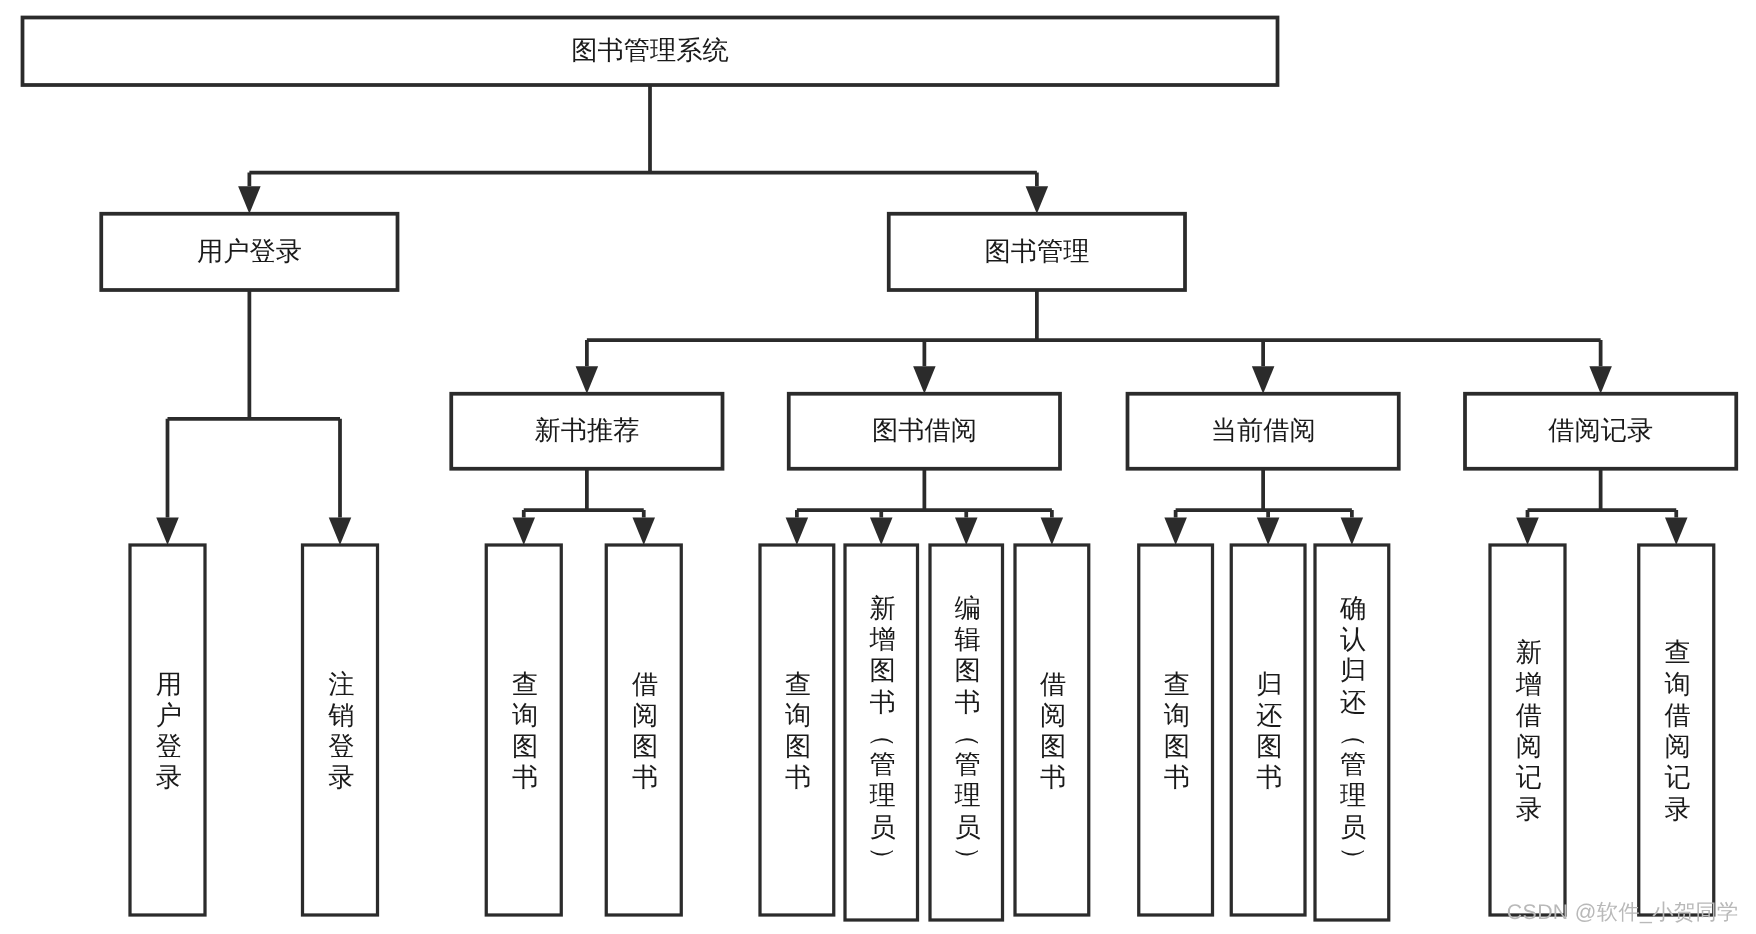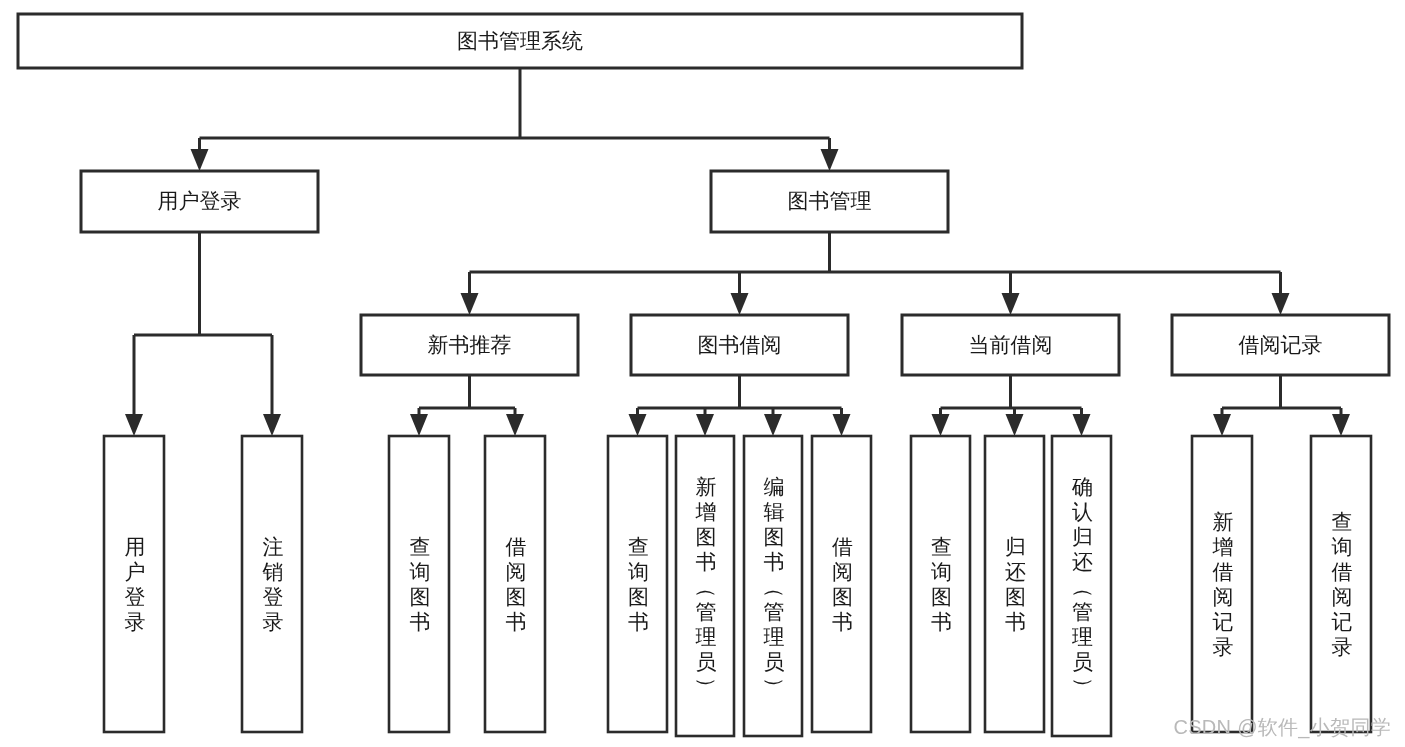--- a/index.html
+++ b/index.html
@@ -60,21 +60,21 @@
     fill: #1a1a1a;
     font-family: "Liberation Sans", "DejaVu Sans", sans-serif;
     font-size: 21px;
     text-anchor: middle;
   }
   .watermark {
     position: absolute;
     right: 14px;
     bottom: 6px;
     font-family: "Liberation Sans", "DejaVu Sans", sans-serif;
-    font-size: 20px;
+    font-size: 17px;
     color: #b9b9b9;
     letter-spacing: 0.3px;
     white-space: nowrap;
     user-select: none;
   }
 </style>
 </head>
 <body>
 
 <div id="diagram-root">

